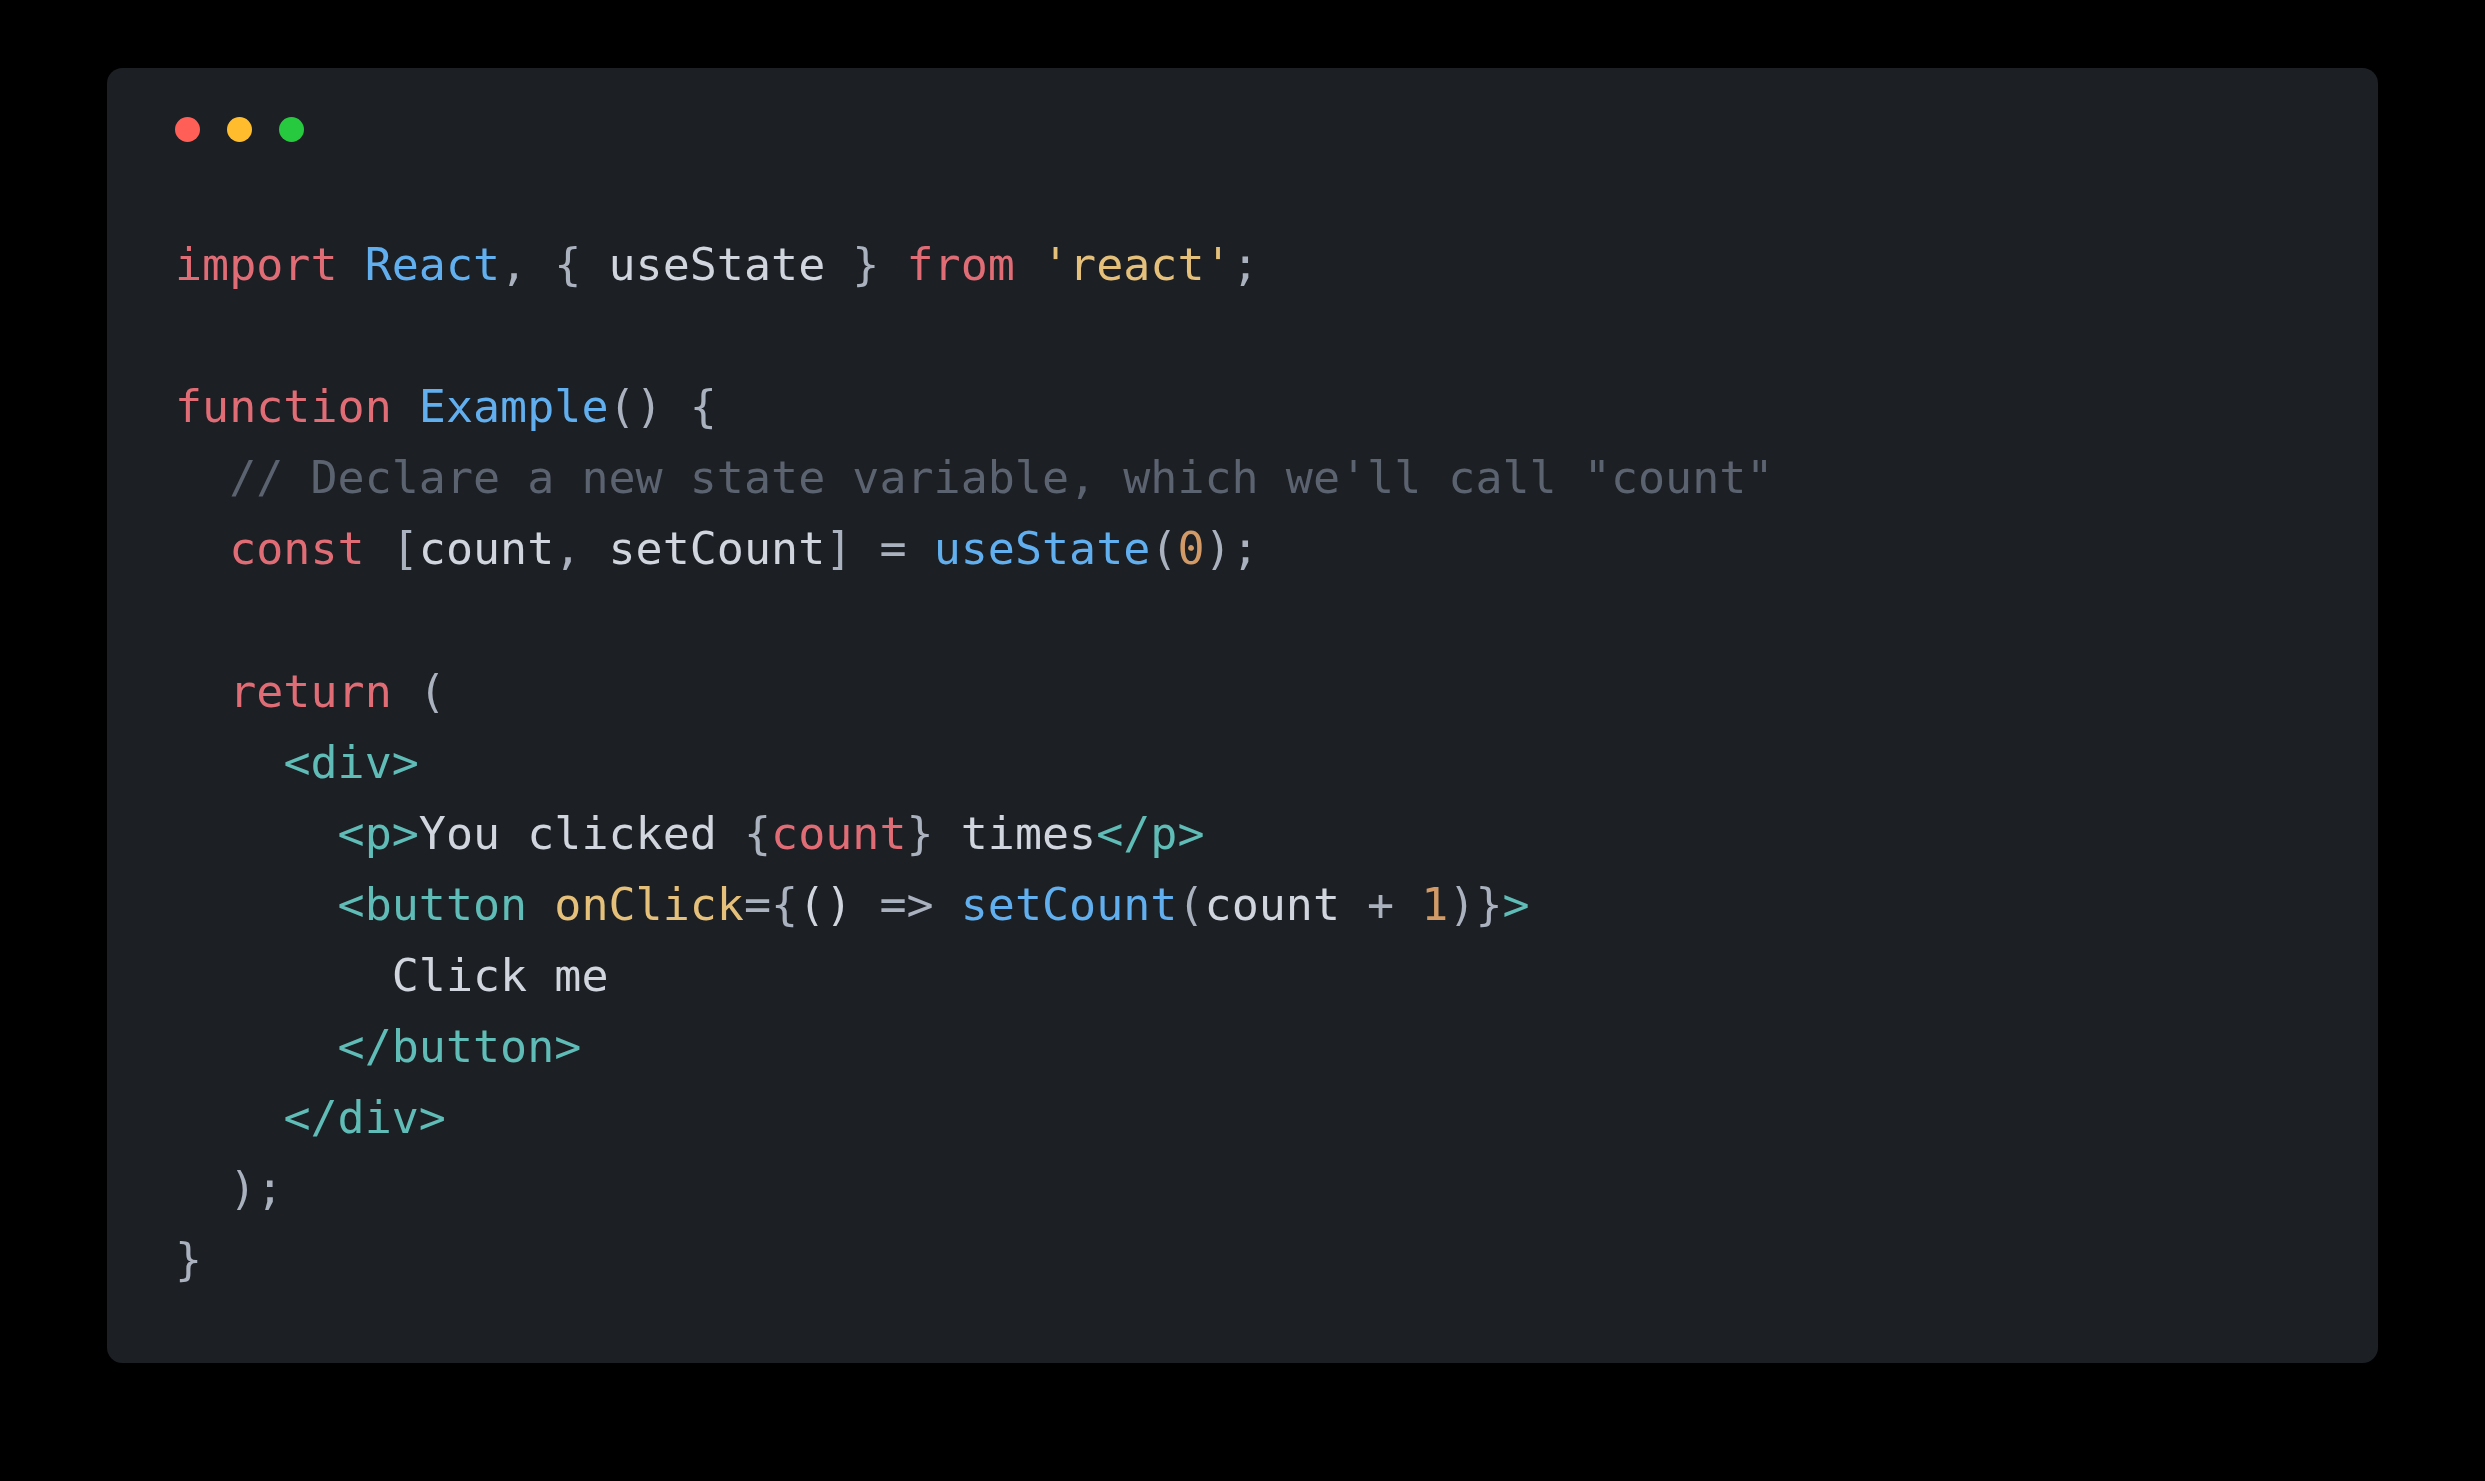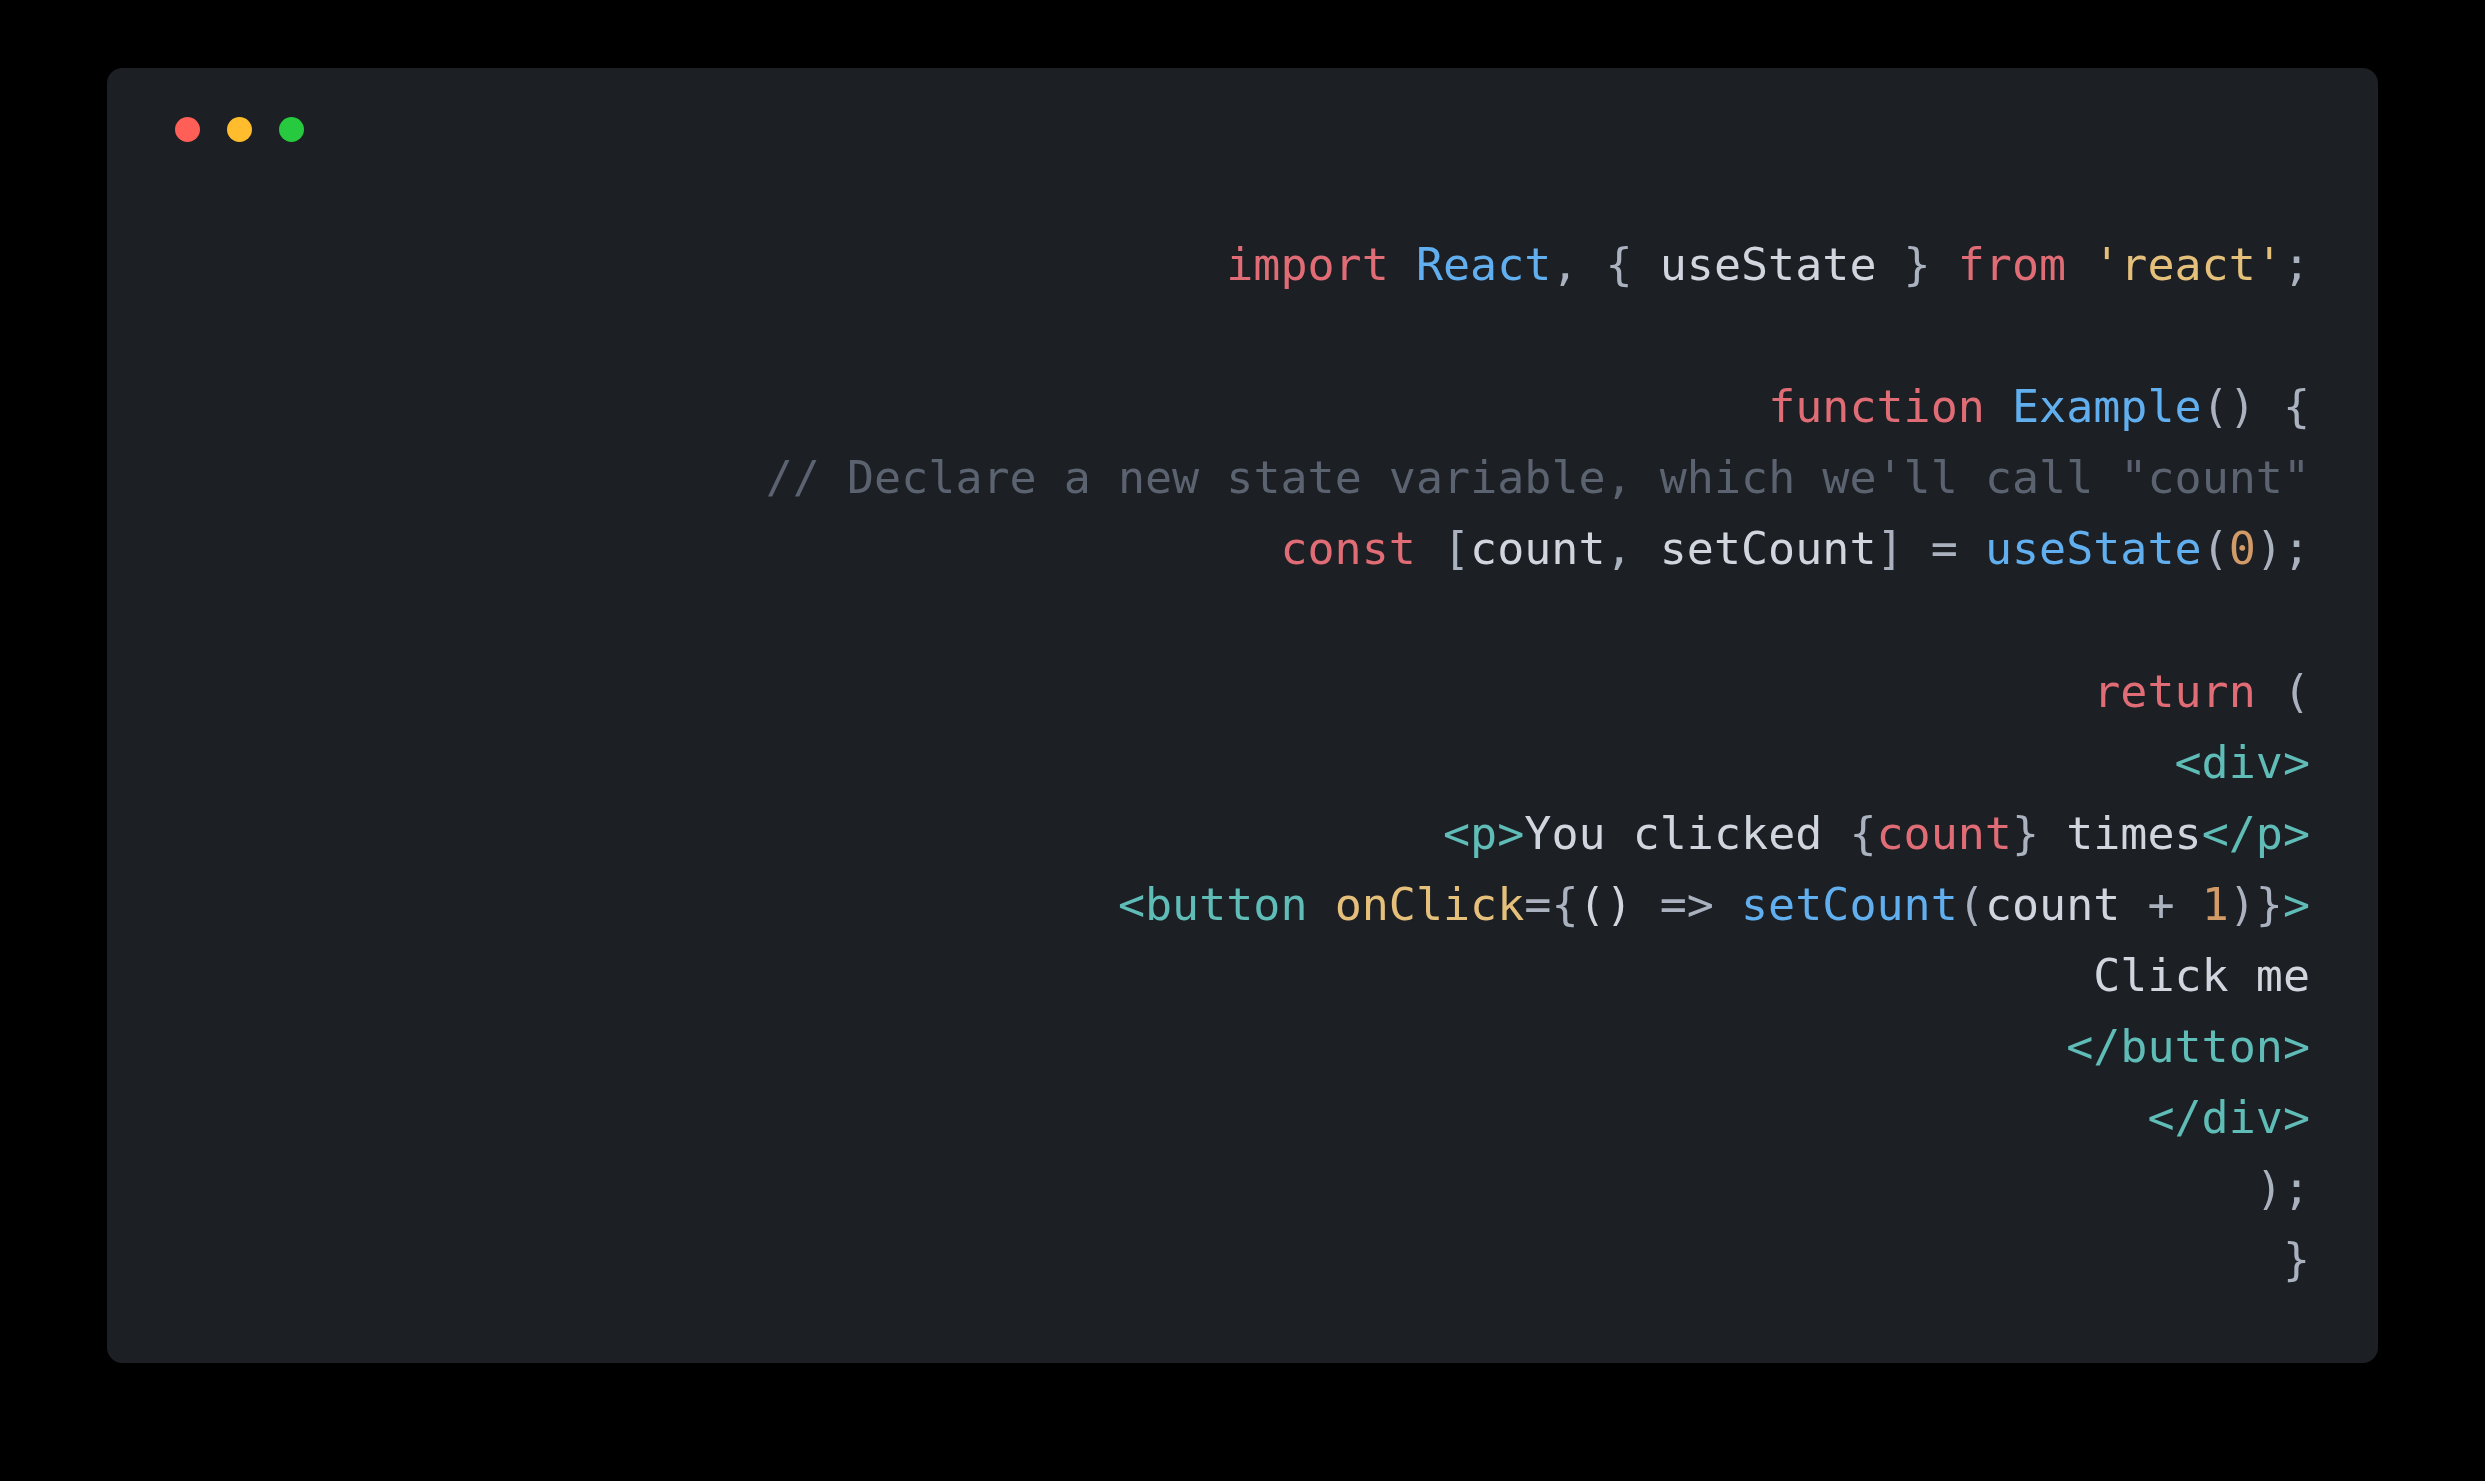--- a/index.html
+++ b/index.html
@@ -35,21 +35,20 @@
       border-radius: 50%;
     }
     .red { background: #ff5f56; }
     .yellow { background: #ffbd2e; }
     .green { background: #27c93f; }
     .code {
       font-size: 45px;
       line-height: 1.58;
       color: #d0d5de;
       white-space: pre;
-      text-align: right;
     }
     .keyword { color: #e06c75; }
     .type { color: #61afef; }
     .identifier { color: #d0d5de; }
     .string { color: #e5c07b; }
     .comment { color: #5c6370; }
     .number { color: #d19a66; }
     .func { color: #61afef; }
     .tag { color: #5fbcb7; }
     .attr { color: #e5c07b; }

